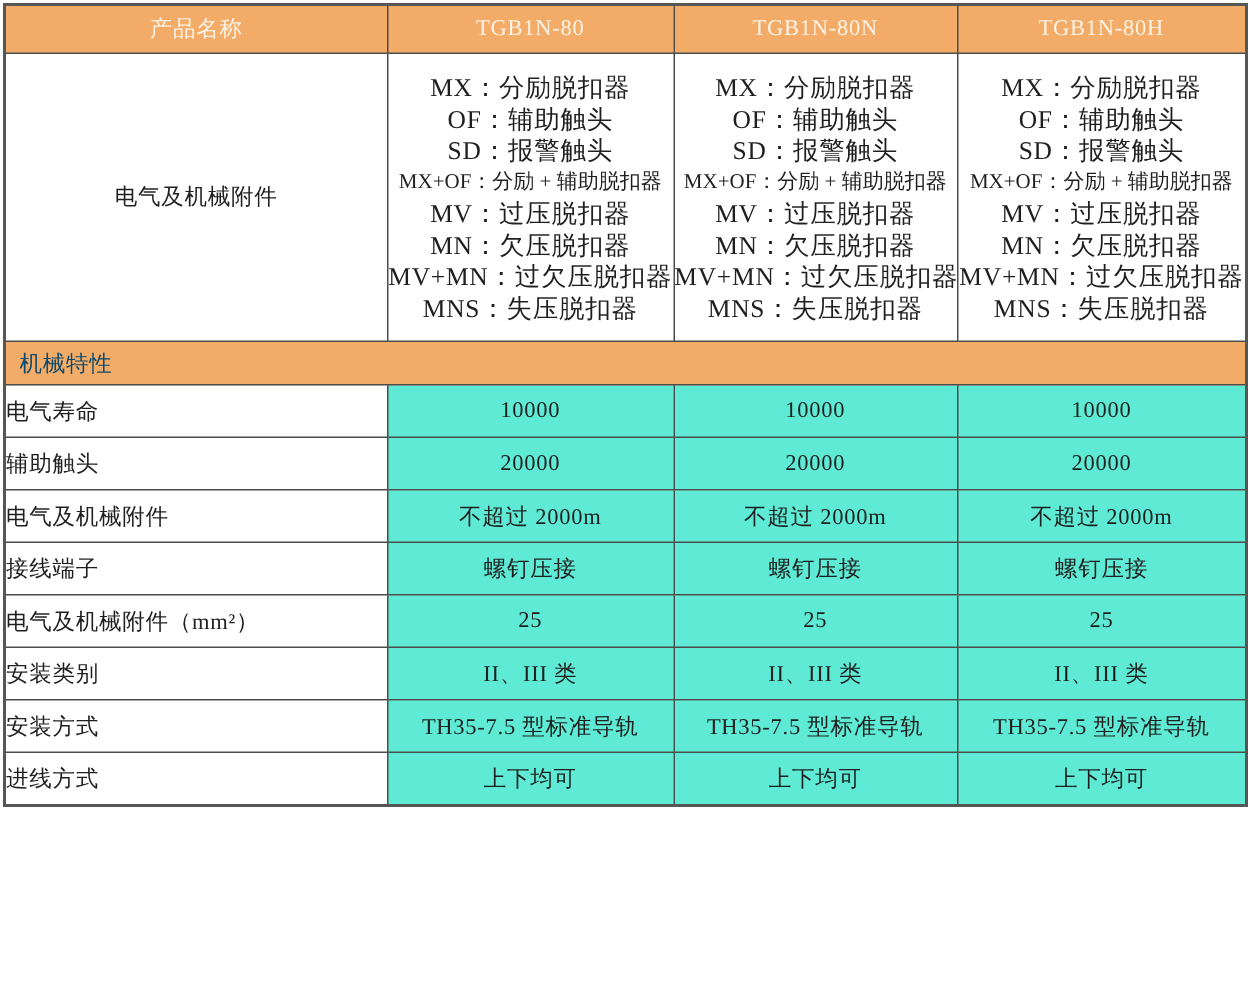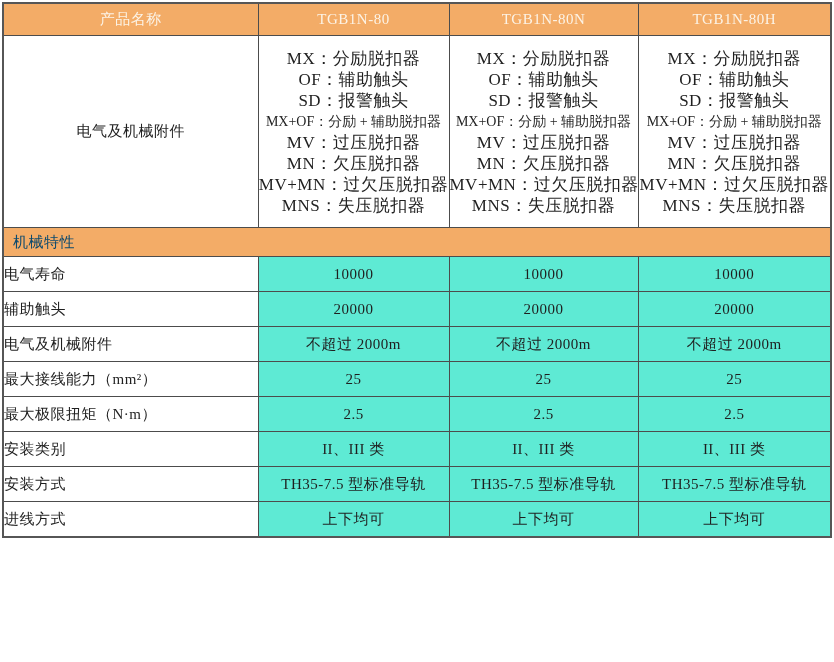--- a/index.html
+++ b/index.html
@@ -154,30 +154,30 @@
       <td class="val">20000</td>
     </tr>
 
     <tr class="data-row">
       <td class="row-label">电气及机械附件</td>
       <td class="val">不超过 2000m</td>
       <td class="val">不超过 2000m</td>
       <td class="val">不超过 2000m</td>
     </tr>
     <tr class="data-row">
-      <td class="row-label">最大接线能力（mm²）</td>
+      <td class="row-label">接线端子</td>
+      <td class="val">螺钉压接</td>
+      <td class="val">螺钉压接</td>
+      <td class="val">螺钉压接</td>
+    </tr>
+    <tr class="data-row">
+      <td class="row-label">电气及机械附件（mm²）</td>
       <td class="val">25</td>
       <td class="val">25</td>
       <td class="val">25</td>
-    </tr>
-    <tr class="data-row">
-      <td class="row-label">最大极限扭矩（N·m）</td>
-      <td class="val">2.5</td>
-      <td class="val">2.5</td>
-      <td class="val">2.5</td>
     </tr>
     <tr class="data-row">
       <td class="row-label">安装类别</td>
       <td class="val">II、III 类</td>
       <td class="val">II、III 类</td>
       <td class="val">II、III 类</td>
     </tr>
     <tr class="data-row">
       <td class="row-label">安装方式</td>
       <td class="val">TH35-7.5 型标准导轨</td>

